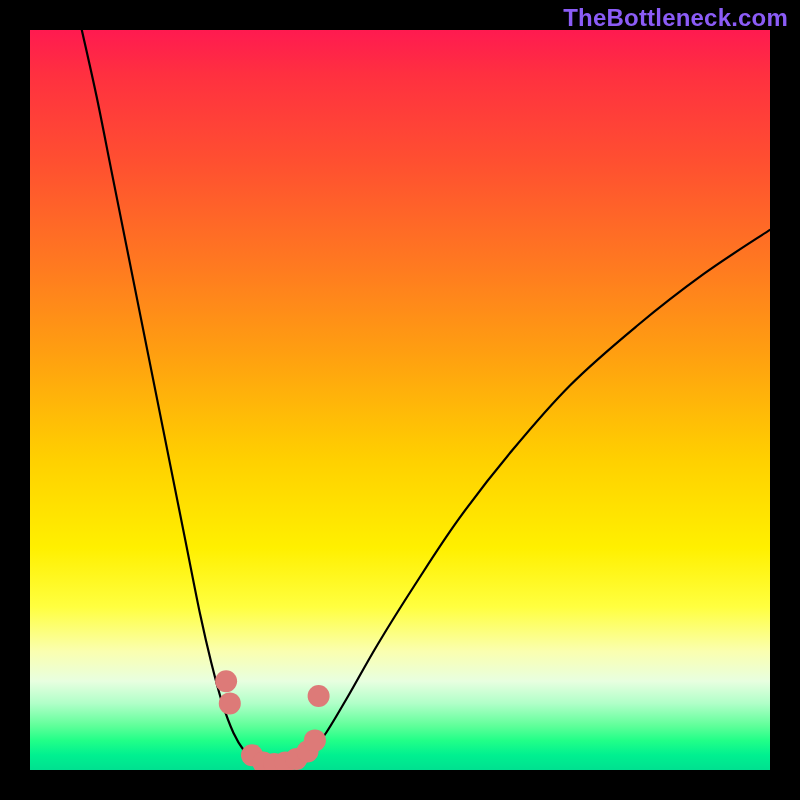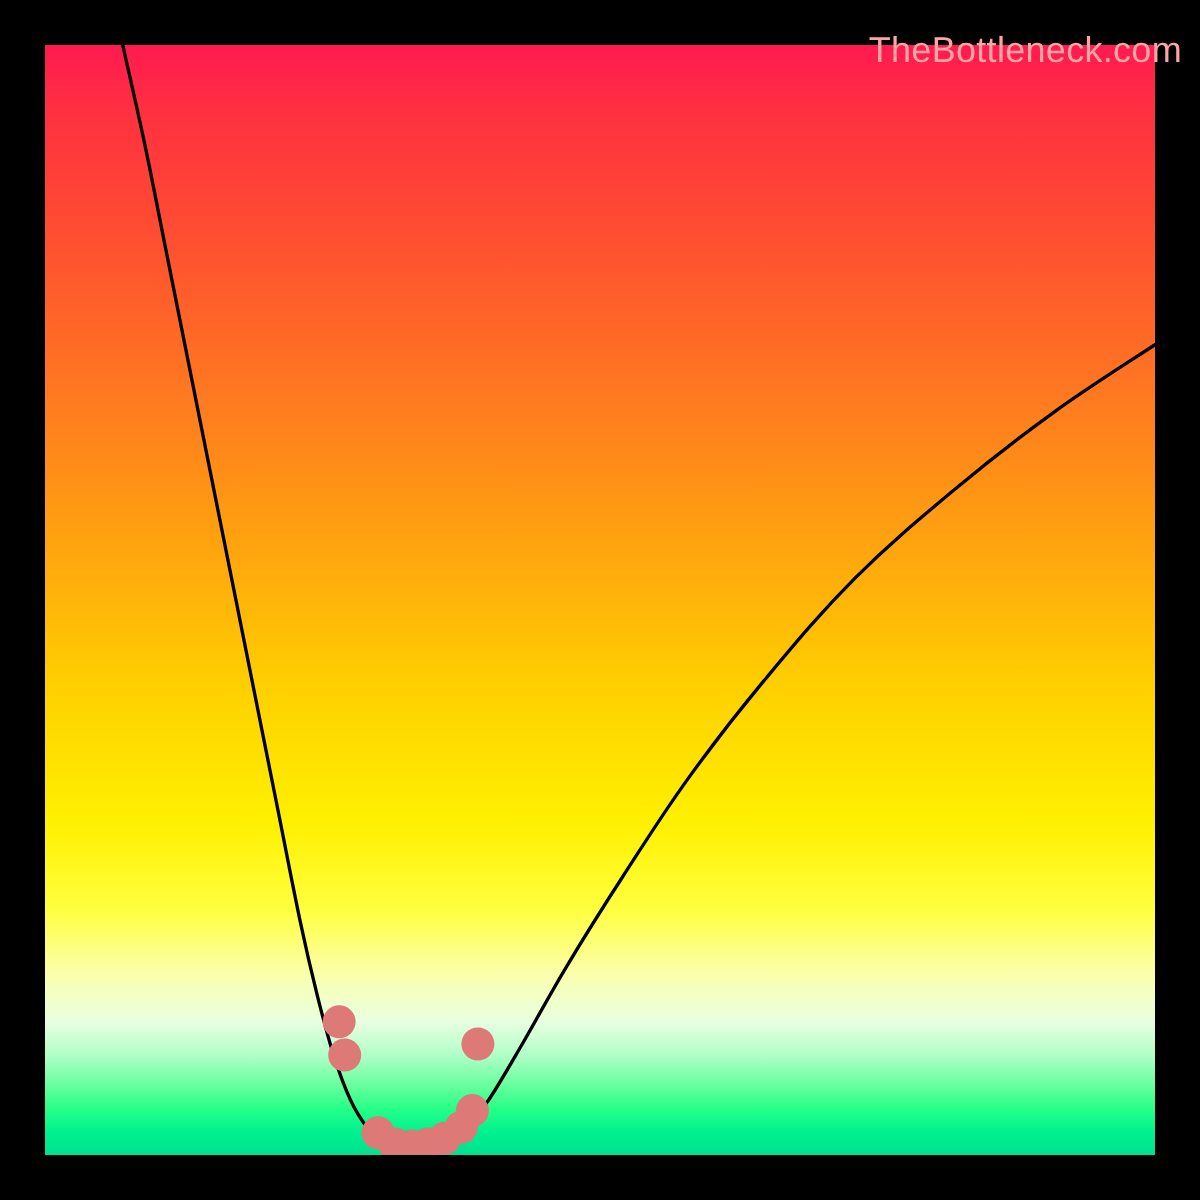--- a/index.html
+++ b/index.html
@@ -14,25 +14,25 @@
   .frame {
     position: absolute;
     left: 0;
     top: 0;
     width: 800px;
     height: 800px;
     background: #000;
   }
   .watermark {
     position: absolute;
-    top: 20px;
+    top: 4px;
     right: 12px;
-    color: #fca5a5;
+    color: #8b5cf6;
     font-size: 24px;
-    font-weight: 400;
+    font-weight: 700;
     letter-spacing: 0.2px;
     z-index: 20;
   }
   .plot {
     position: absolute;
     left: 30px;
     top: 30px;
     width: 740px;
     height: 740px;
     overflow: hidden;

